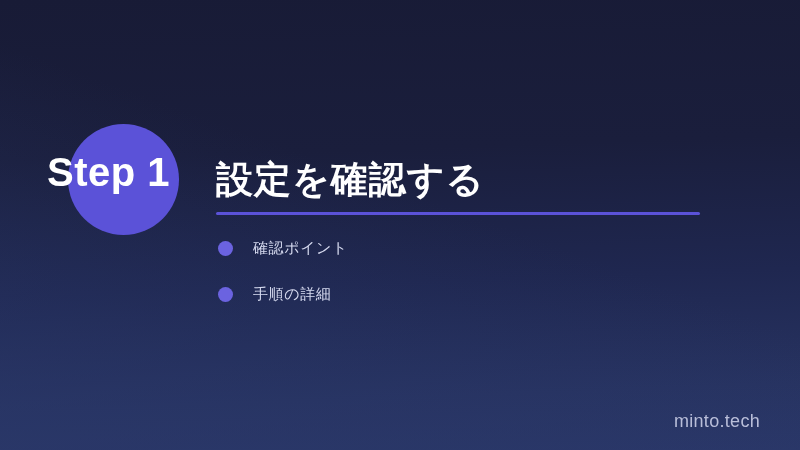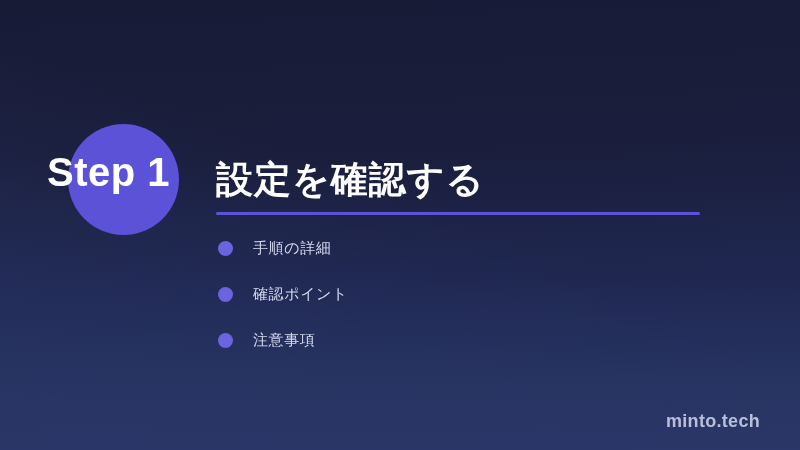--- a/index.html
+++ b/index.html
@@ -107,46 +107,41 @@
   }
 
   
   .footer-brand {
     position: absolute;
     right: 40px;
     bottom: 18px;
     font-size: 18px;
     color: #b9bed9;
     letter-spacing: 0.3px;
-    font-weight: bold;
   }
 </style>
 </head>
 <body>
 
 <div class="slide">
   <div class="content">
 
     <div class="step-badge-circle"></div>
     <div class="step-badge-label">Step 1</div>
 
     <div class="title">設定を確認する</div>
     <div class="title-rule"></div>
 
     <div class="bullets">
       <div class="bullet-row">
         <span class="bullet-dot"></span>
-        <span class="bullet-text">手順の詳細</span>
-      </div>
-      <div class="bullet-row">
-        <span class="bullet-dot"></span>
         <span class="bullet-text">確認ポイント</span>
       </div>
       <div class="bullet-row">
         <span class="bullet-dot"></span>
-        <span class="bullet-text">注意事項</span>
+        <span class="bullet-text">手順の詳細</span>
       </div>
     </div>
 
     <div class="footer-brand">minto.tech</div>
 
   </div>
 </div>
 
 </body></html>

